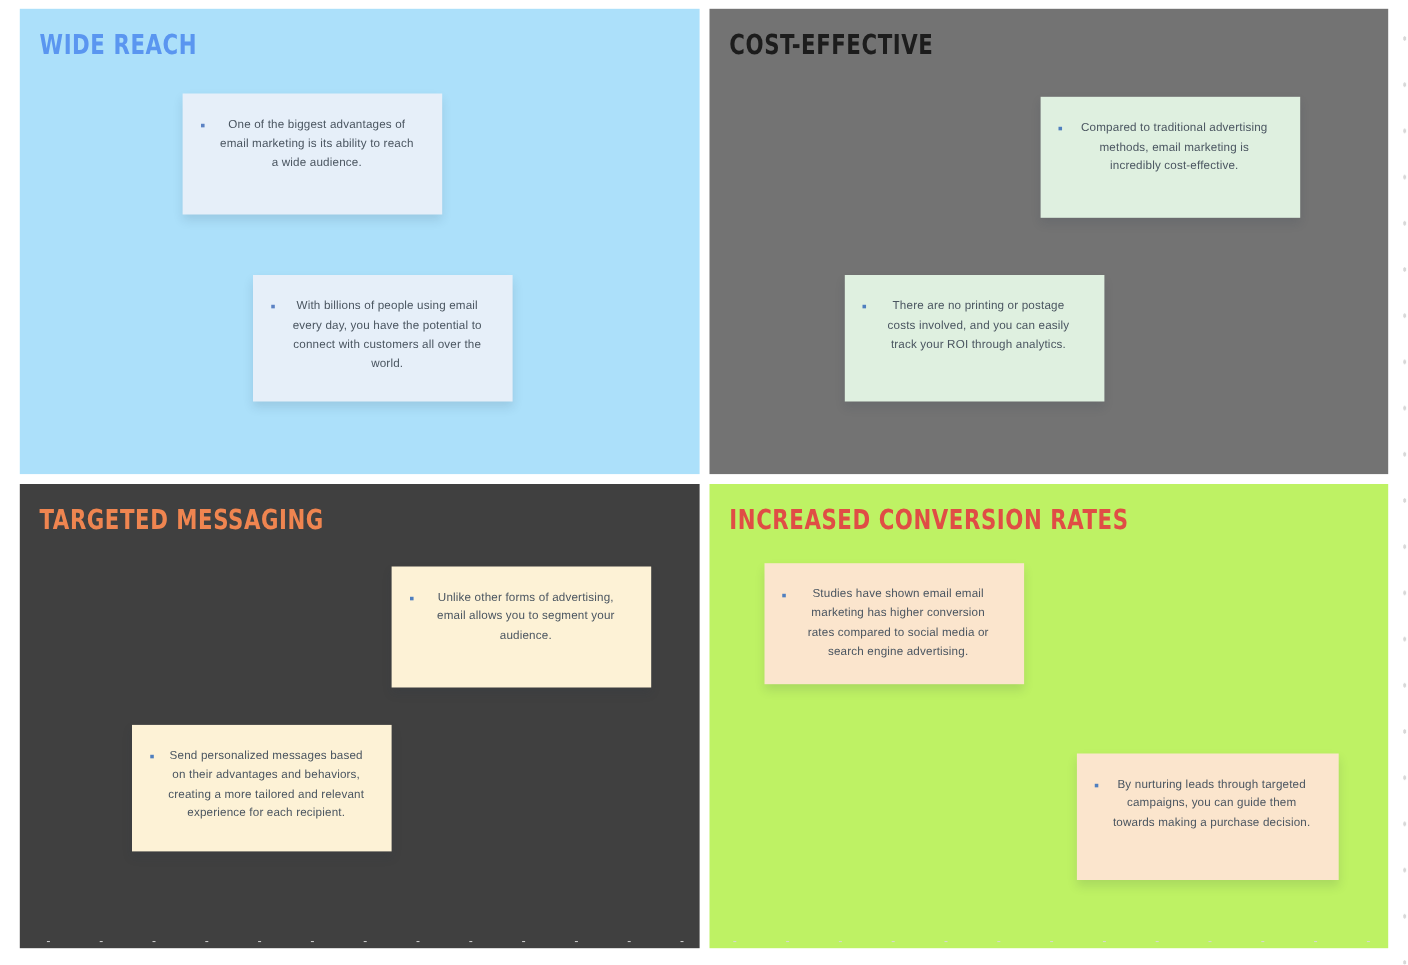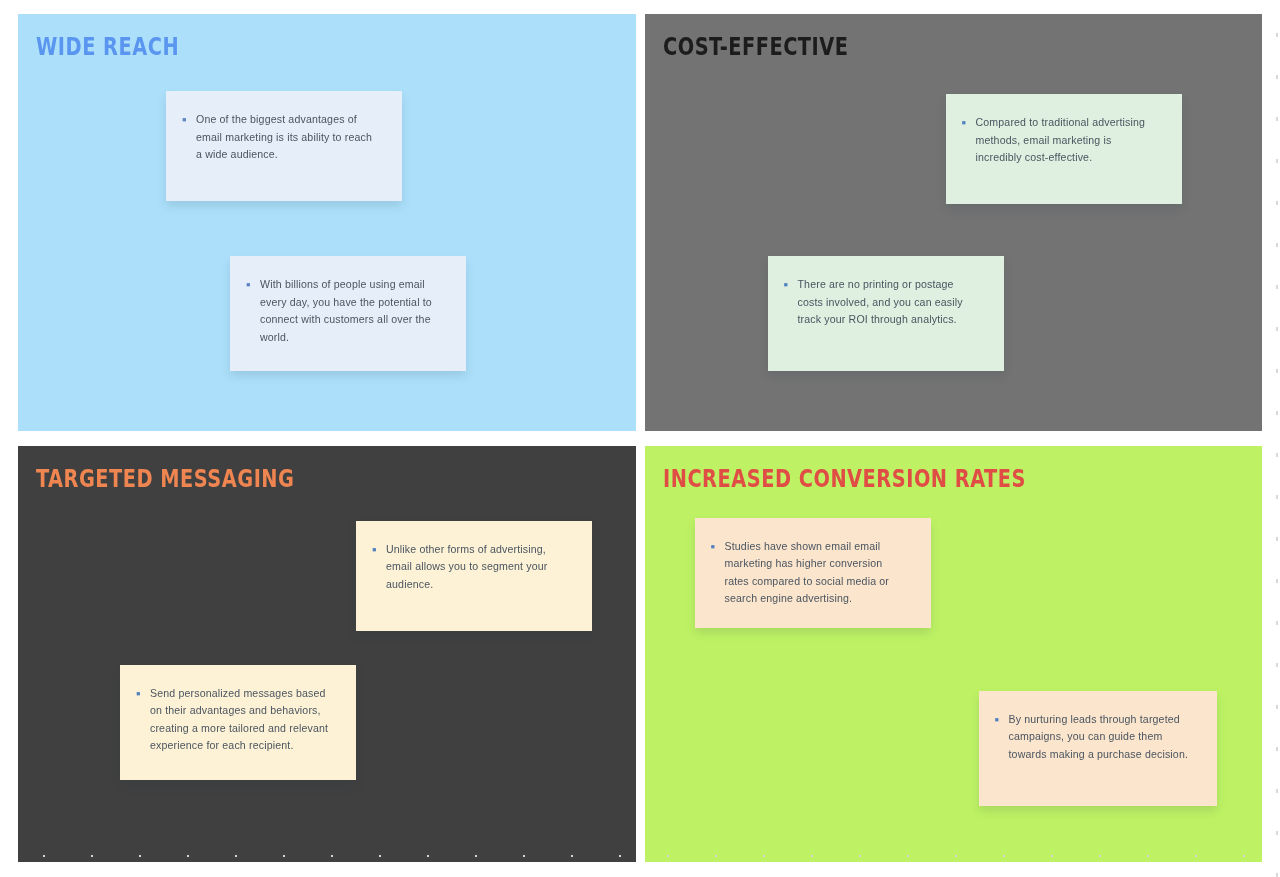--- a/index.html
+++ b/index.html
@@ -49,21 +49,20 @@
     display: grid;
     grid-template-columns: 1fr 1fr;
     grid-template-rows: 1fr 1fr;
     column-gap: 9px;
     row-gap: 9px;
   }
 
   .quadrant {
     position: relative;
     overflow: hidden;
-    margin-top: 6px;
   }
 
   .quadrant-title {
     position: absolute;
     left: 18px;
     top: 20px;
     font-family: "Liberation Sans Narrow", "DejaVu Sans Condensed", "Liberation Sans", sans-serif;
     font-weight: 700;
     font-size: 25px;
     letter-spacing: 0.6px;
@@ -93,20 +92,21 @@
     color: #5b82c4;
     text-align: left;
   }
   .note-text {
     flex: 1 1 auto;
     font-family: "Liberation Sans", sans-serif;
     font-size: 10.6px;
     line-height: 17.5px;
     color: #4a5560;
     letter-spacing: 0.15px;
+    text-align: center;
   }
 </style>
 </head>
 <body>
 
 <div id="quadrant-grid">
     <div class="quadrant" style="background: rgb(172, 224, 250);">
       <div class="quadrant-title" style="color: rgb(90, 150, 240);">WIDE REACH</div>
       <div class="note-card" style="background: rgb(230, 239, 249); left: 148px; top: 77px; width: 236px; height: 110px;">
         <div class="note-row">

